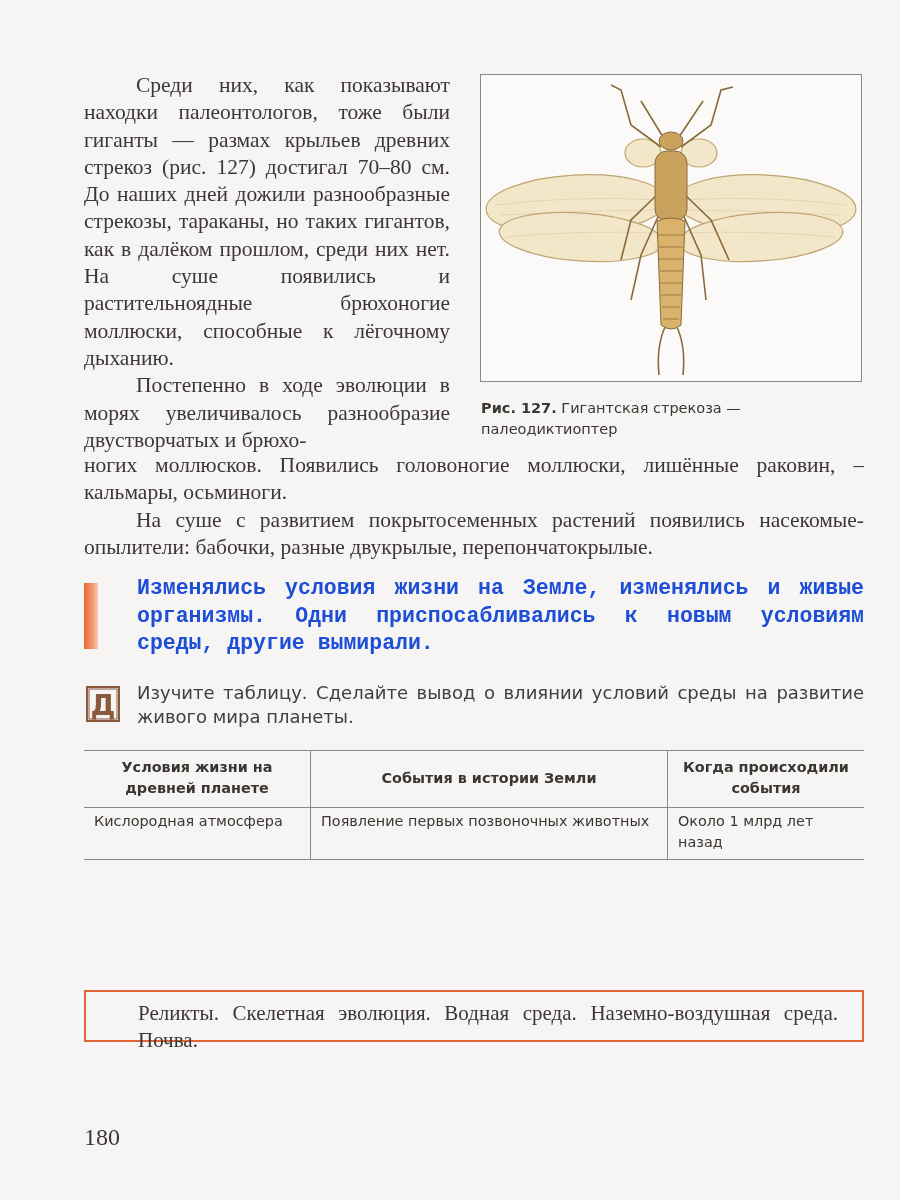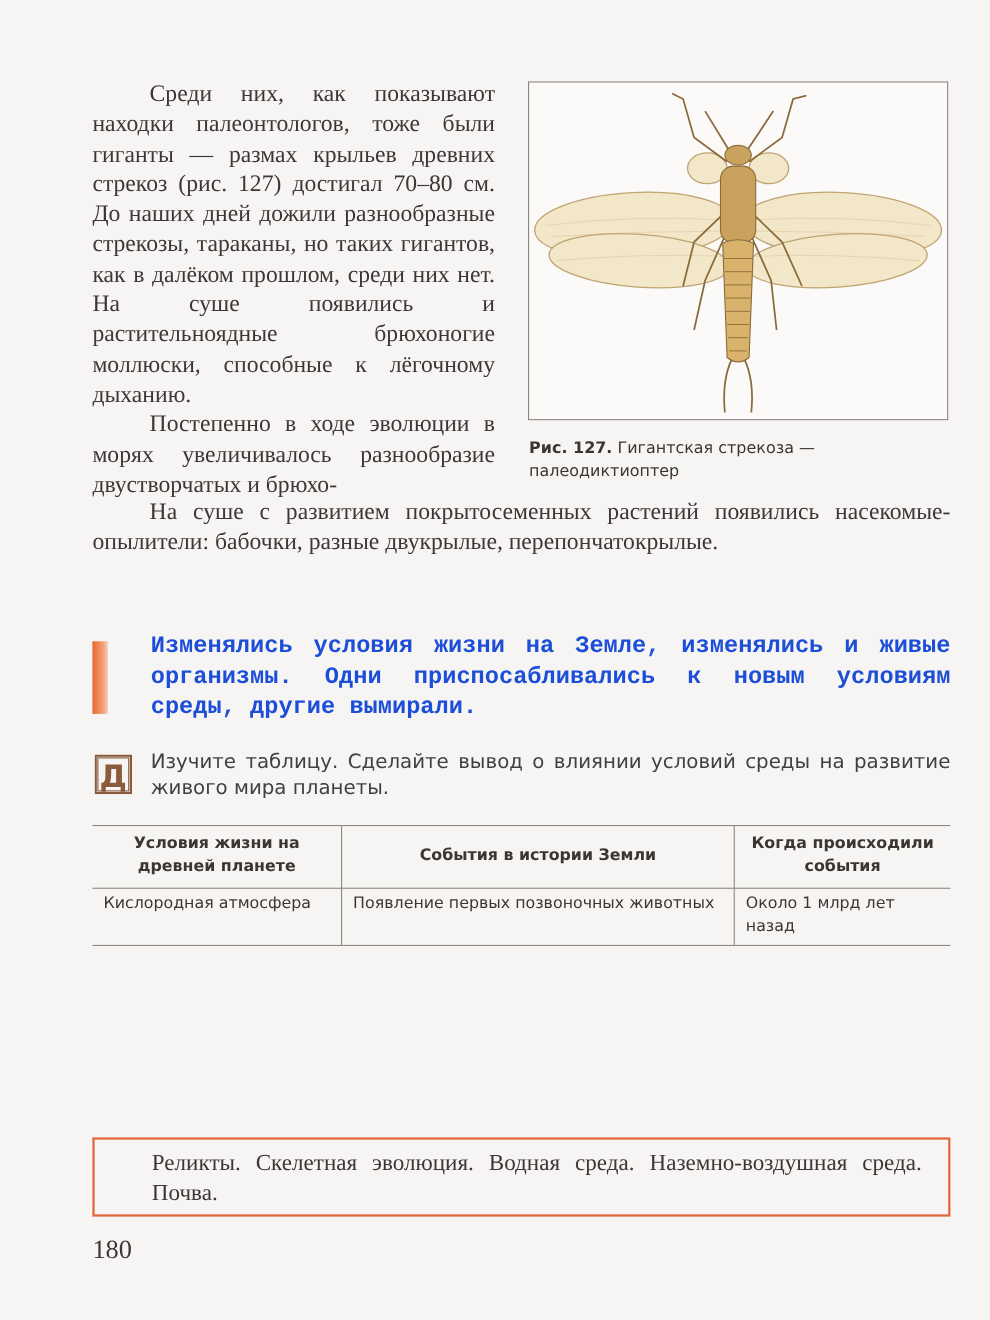--- a/index.html
+++ b/index.html
@@ -55,21 +55,21 @@
     font-family: "DejaVu Sans", sans-serif; font-size: 14.4px; line-height: 21px; color: #3a3634;
   }
   table.events th, table.events td {
     border: 1px solid #8c8886; vertical-align: top; text-align: left;
     padding: 3px 10px 6px 10px;
   }
   table.events tr > *:first-child { border-left: none; }
   table.events tr > *:last-child { border-right: none; }
   table.events th { font-weight: bold; text-align: center; vertical-align: middle; padding: 6px 8px 8px; }
   .keywords-box {
-    position: absolute; left: 84px; top: 1034px; width: 780px; height: 72px;
+    position: absolute; left: 84px; top: 990px; width: 780px; height: 52px;
     border: 2.5px solid #e2653a; box-sizing: border-box;
   }
   .keywords-text {
     position: absolute; left: 52px; top: 8px; width: 700px;
     font-family: "Liberation Serif", serif; font-size: 21px; line-height: 27px; color: #3b3736;
     text-align: justify;
   }
   .page-number {
     position: absolute; left: 84px; top: 1124px;
     font-family: "Liberation Serif", serif; font-size: 24px; color: #3b3736;
@@ -130,20 +130,21 @@
     </g>
   </svg>
 </div>
 
 <div class="fig-caption">
   <b>Рис. 127.</b>
   <span>Гигантская стрекоза — палеодиктиоптер</span>
 </div>
 
 <div class="full-text">
+  <p>ногих моллюсков. Появились головоногие моллюски, лишённые раковин, – кальмары, осьминоги.</p>
   <p class="indent">На суше с развитием покрытосеменных растений появились насекомые-опылители: бабочки, разные двукрылые, перепончатокрылые.</p>
 </div>
 
 <div class="rule-bar"></div>
 <div class="rule-text">Изменялись условия жизни на Земле, изменялись и живые организмы. Одни приспосабливались к новым условиям среды, другие вымирали.</div>
 
 <svg class="task-icon" viewBox="0 0 34 36">
   <rect x="1" y="1" width="32" height="34" fill="#f6f5f3" stroke="#8a5a3c" stroke-width="2"></rect>
   <rect x="3" y="3" width="28" height="30" fill="none" stroke="#8a5a3c" stroke-width="1"></rect>
   <text x="17" y="29" text-anchor="middle" font-family="DejaVu Sans, sans-serif" font-weight="bold" font-size="28" fill="#8a5a3c">Д</text>

